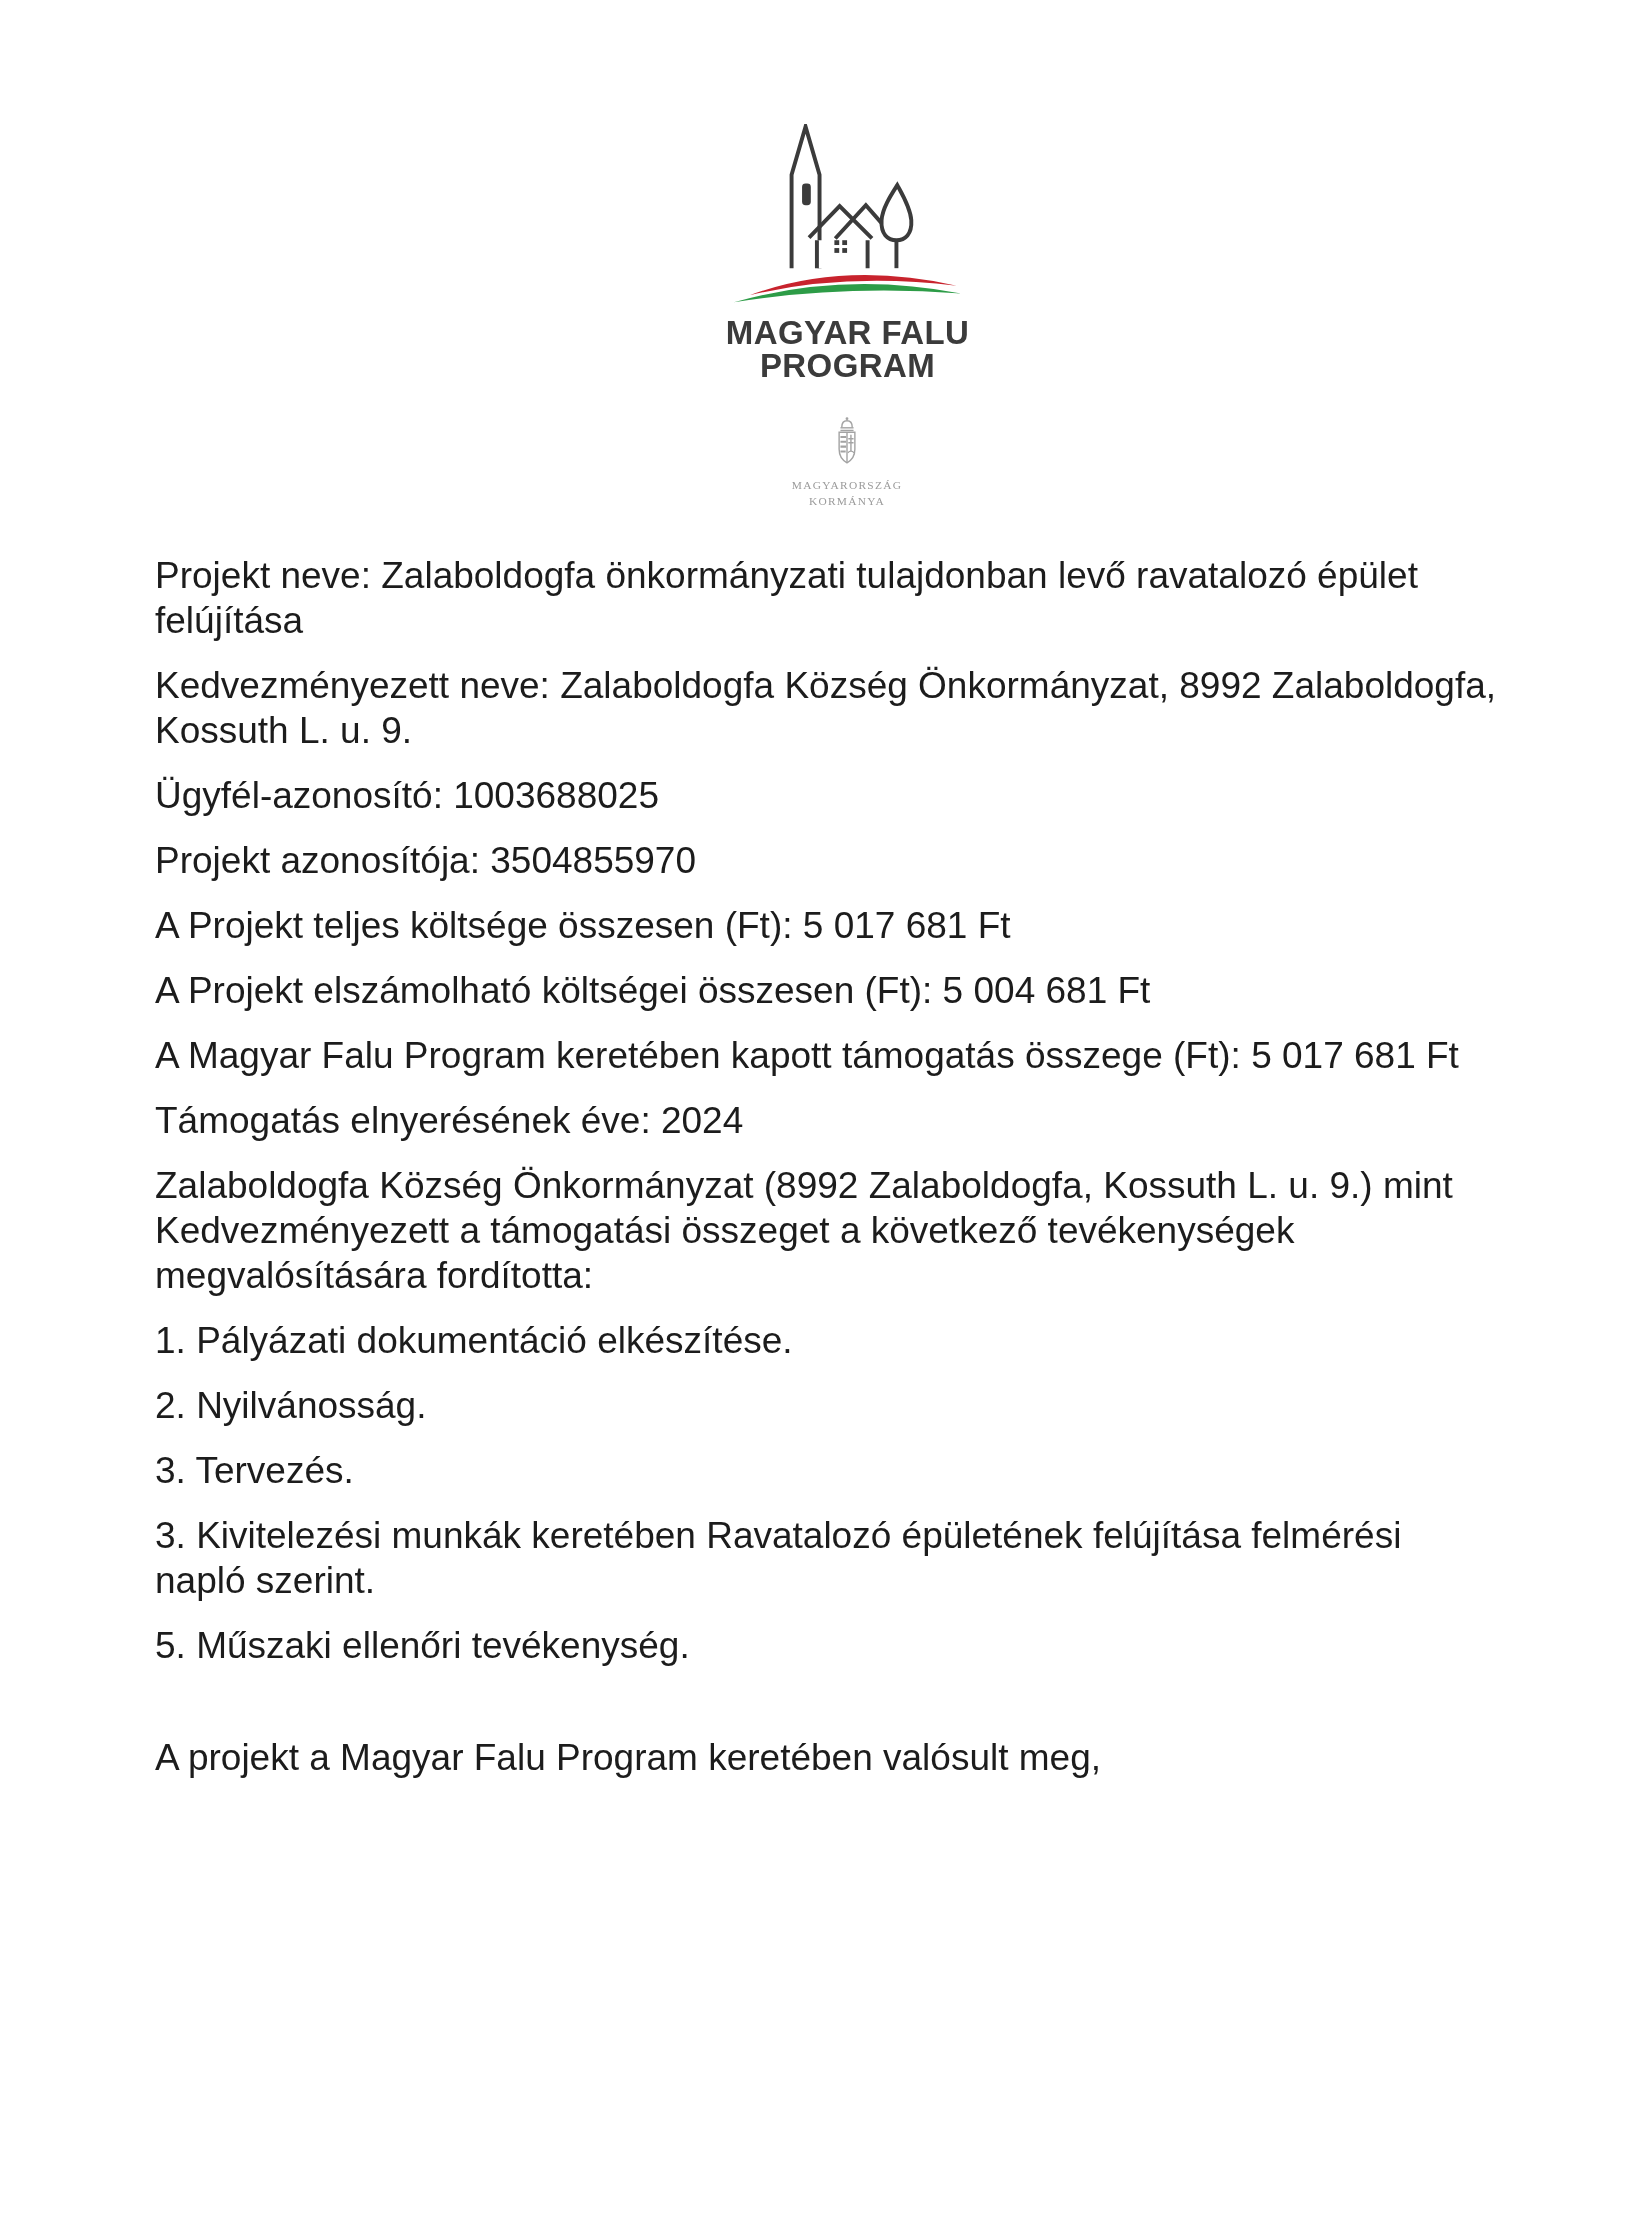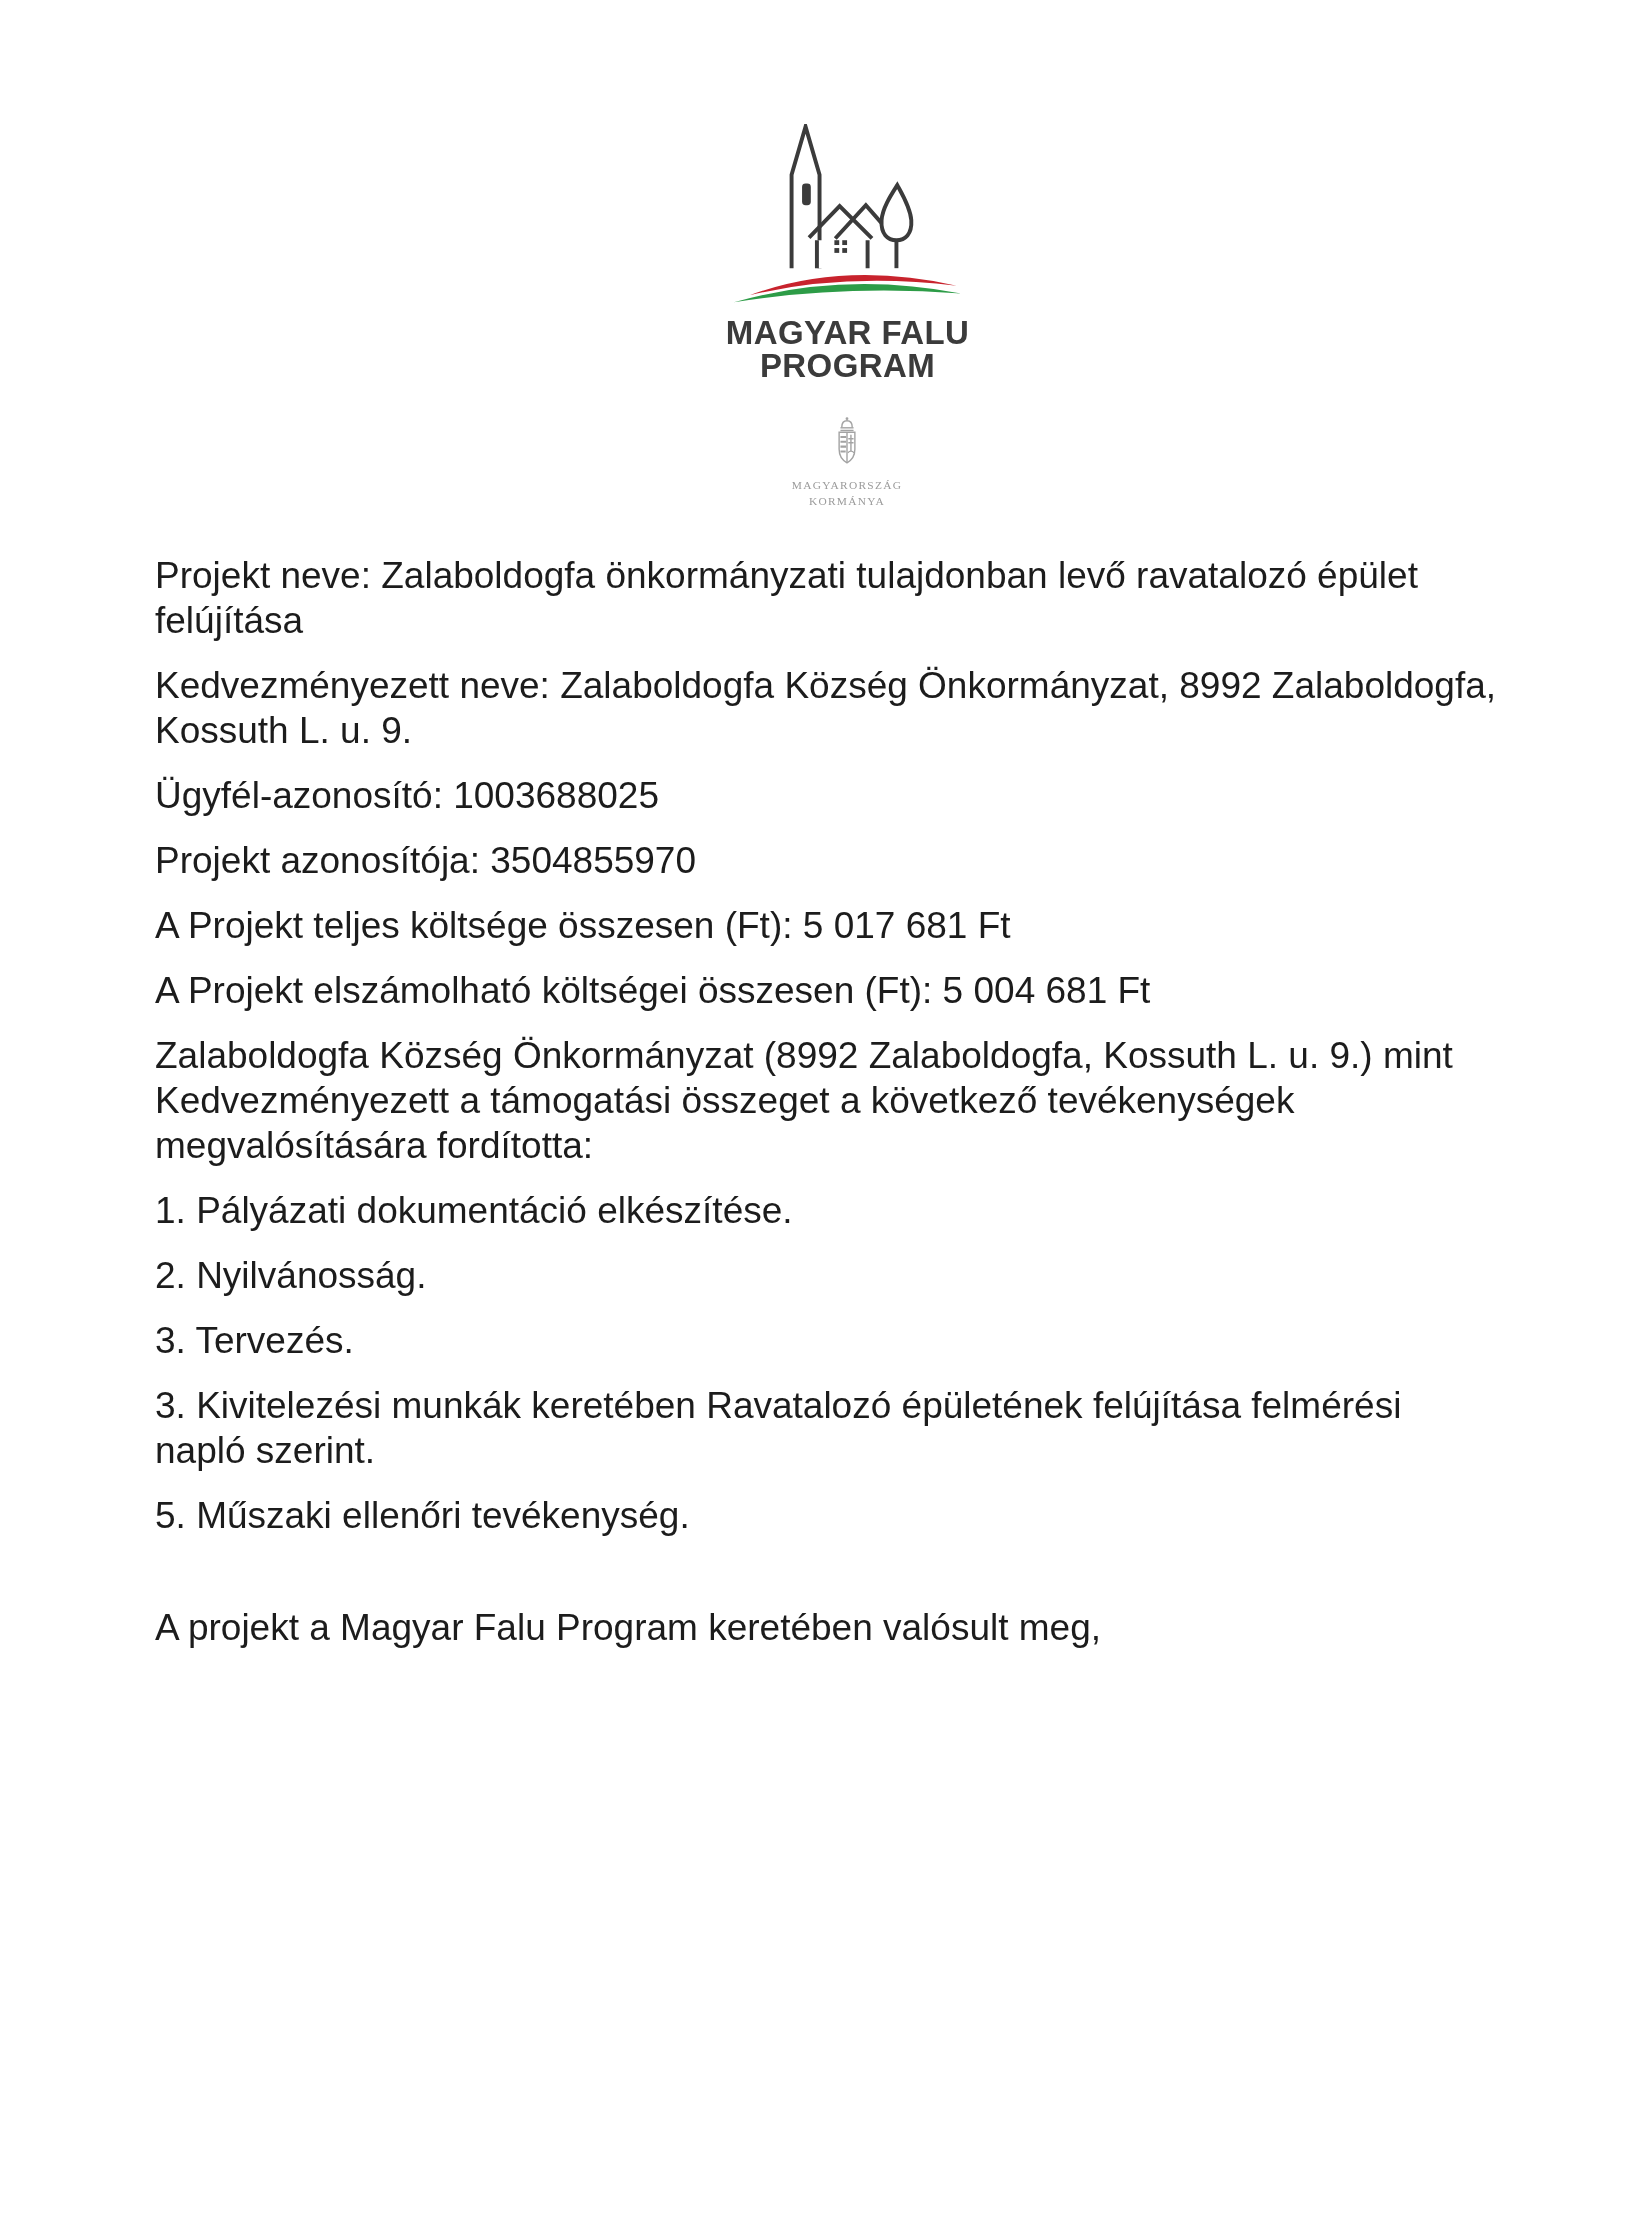--- a/index.html
+++ b/index.html
@@ -114,20 +114,22 @@
     <div class="gov-line">KORMÁNYA</div>
   </div>
 
   <div class="doc">
     <p>Projekt neve: Zalaboldogfa önkormányzati tulajdonban levő ravatalozó épület felújítása</p>
     <p>Kedvezményezett neve: Zalaboldogfa Község Önkormányzat, 8992 Zalaboldogfa, Kossuth L. u. 9.</p>
     <p>Ügyfél-azonosító: 1003688025</p>
     <p>Projekt azonosítója: 3504855970</p>
     <p>A Projekt teljes költsége összesen (Ft): 5 017 681 Ft</p>
     <p>A Projekt elszámolható költségei összesen (Ft): 5 004 681 Ft</p>
+    <p>A Magyar Falu Program keretében kapott támogatás összege (Ft): 5 017 681 Ft</p>
+    <p>Támogatás elnyerésének éve: 2024</p>
     <p class="pre-list">Zalaboldogfa Község Önkormányzat (8992 Zalaboldogfa, Kossuth L. u. 9.) mint Kedvezményezett a támogatási összeget a következő tevékenységek megvalósítására fordította:</p>
     <p>1. Pályázati dokumentáció elkészítése.</p>
     <p>2. Nyilvánosság.</p>
     <p>3. Tervezés.</p>
     <p>3. Kivitelezési munkák keretében Ravatalozó épületének felújítása felmérési napló szerint.</p>
     <p>5. Műszaki ellenőri tevékenység.</p>
     <p class="closing">A projekt a Magyar Falu Program keretében valósult meg,</p>
   </div>
 
 </div>

